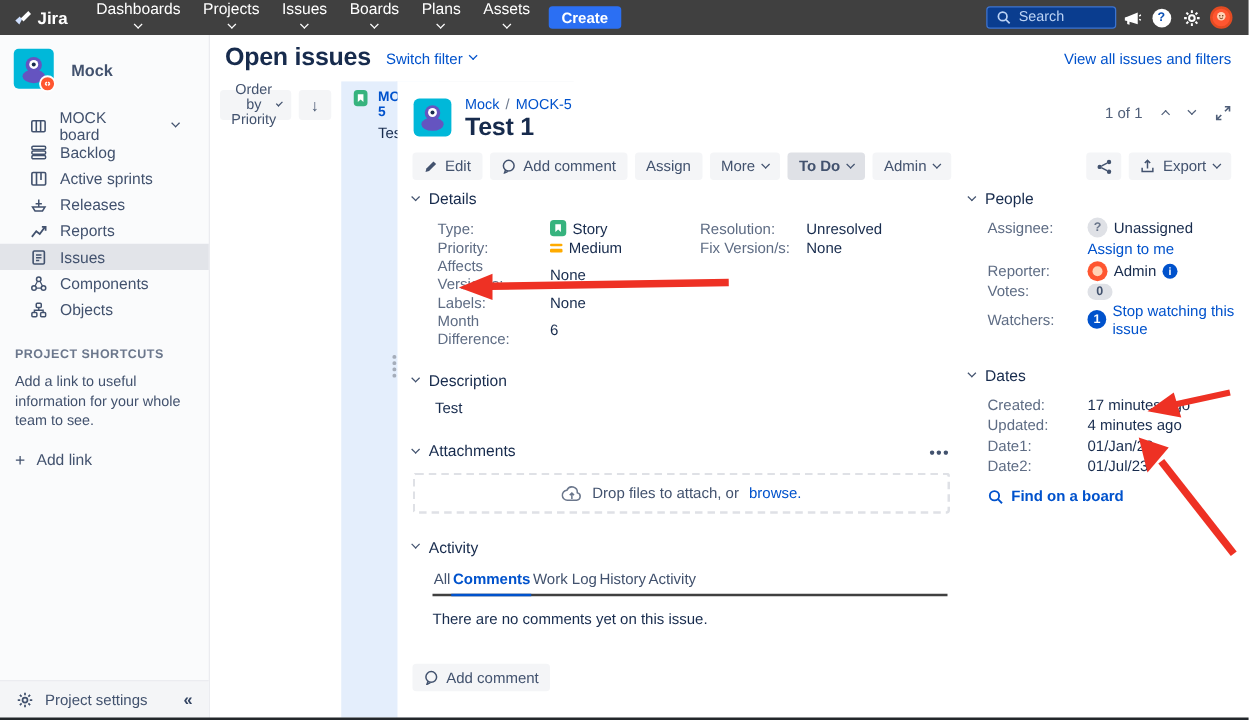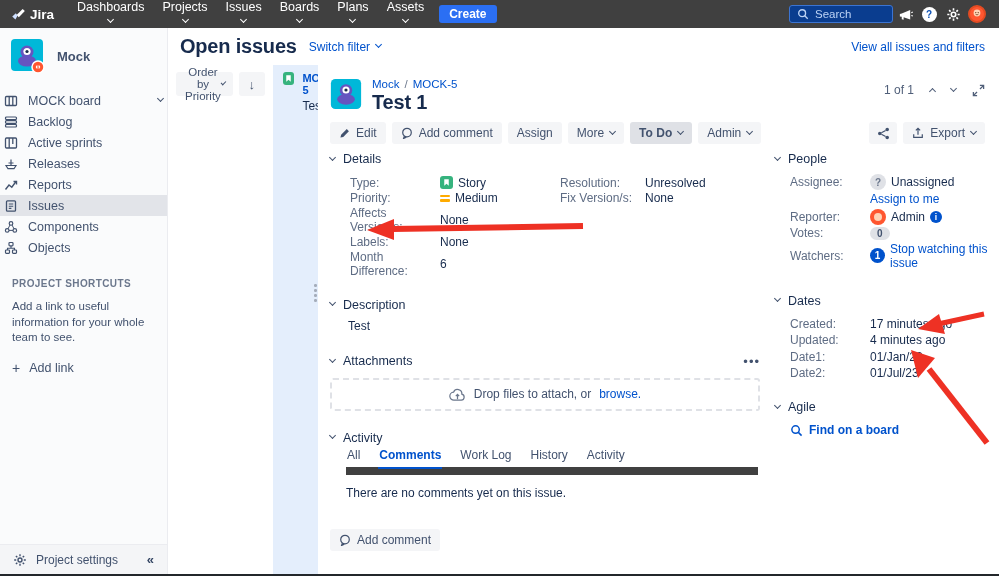--- a/index.html
+++ b/index.html
@@ -32,21 +32,21 @@
   .cv.up { transform:rotate(-135deg); top:1px; }
 
   
   .sidebar {
     position:absolute; left:0; top:28px; width:168px; bottom:0;
     background:#fafbfc; border-right:1px solid #ebecf0; z-index:5;
   }
   .proj { display:flex; align-items:center; gap:11px; padding:10px 10px 10px 10px; }
   .proj-name { font-weight:bold; font-size:13px; color:#42526e; }
   .side-items { margin-top:6px; }
-  .side-item { display:flex; align-items:center; gap:10px; height:21px; padding:0 4px; color:#42526e; font-size:12.5px; cursor:pointer; }
+  .side-item { display:flex; align-items:center; gap:10px; height:21px; padding:0 24px; color:#42526e; font-size:12.5px; cursor:pointer; }
   .side-item.selected { background:#e2e4e9; }
   .side-item .spacer { margin-left:auto; }
   .shortcuts { padding:20px 12px 0 12px; }
   .shortcuts-title { font-size:10px; font-weight:bold; letter-spacing:.4px; color:#6b778c; }
   .shortcuts-desc { margin-top:10px; font-size:11.5px; line-height:1.35; color:#42526e; }
   .add-link { display:flex; align-items:center; gap:9px; margin-top:15px; color:#42526e; font-size:12.5px; cursor:pointer; }
   .plus-glyph { font-size:14px; line-height:1; }
   .sidebar-footer {
     position:absolute; left:0; right:0; bottom:2px; height:30px;
     background:#f4f5f7; border-top:1px solid #ebecf0;
@@ -109,21 +109,21 @@
   .story-chip { width:13px; height:13px; border-radius:3px; background:#36b37e; display:inline-flex; align-items:center; justify-content:center; }
   .prio-med { display:inline-flex; flex-direction:column; gap:2px; }
   .prio-med i { width:10px; height:2.5px; background:#ffab00; border-radius:1px; display:block; }
 
   .desc-text { margin:7px 0 0 18px; }
 
   .attach-head { display:flex; align-items:center; }
   .attach-more { margin-left:auto; color:#42526e; font-size:13px; letter-spacing:1px; cursor:pointer; }
   .dropzone { margin-top:9px; height:33px; border:2px dashed #dfe1e6; border-radius:3px; display:flex; align-items:center; justify-content:center; gap:8px; color:#42526e; cursor:pointer; }
 
-  .tabs { display:flex; gap:17px; margin:1px 0 0 16px; border-bottom:8px solid #404040; width:412px; }
+  .tabs { display:flex; margin:9px 0 0 16px; border-bottom:2px solid #404040; width:412px; }
   .tab { padding:2px 1px 5px 1px; color:#42526e; cursor:pointer; }
   .tab.active { color:#0052cc; font-weight:bold; border-bottom:2px solid #0052cc; margin-bottom:-2px; }
   .empty-comments { margin:11px 0 0 16px; color:#172b4d; }
   .add-comment-btn { margin-top:29px; }
 
   .srows { margin:8px 0 0 15px; }
   .srow { display:flex; align-items:center; min-height:16px; margin-bottom:0.5px; }
   .slabel { width:80px; color:#5e6c84; flex:none; }
   .sval { display:flex; align-items:center; gap:5px; }
   .sub-link { margin-left:80px; min-height:16px; display:flex; align-items:center; }
@@ -587,24 +587,20 @@
       <div class="srow">
         <span class="slabel">Date1:</span>
         <span class="sval">01/Jan/23</span>
       </div>
       <div class="srow">
         <span class="slabel">Date2:</span>
         <span class="sval">01/Jul/23</span>
       </div>
     </div>
 
-    <div class="section-head gap-agile">
-      <span class="twisty"></span>
-      <span>Agile</span>
-    </div>
     <div class="agile-link">
       <svg width="13" height="13" viewBox="0 0 14 14">
         <circle cx="6" cy="6" r="4" fill="none" stroke="#0052cc" stroke-width="1.6"></circle>
         <path d="M9 9l3.5 3.5" stroke="#0052cc" stroke-width="1.6"></path>
       </svg>
       <a class="link">Find on a board</a>
     </div>
   </div>
 </div>
 

